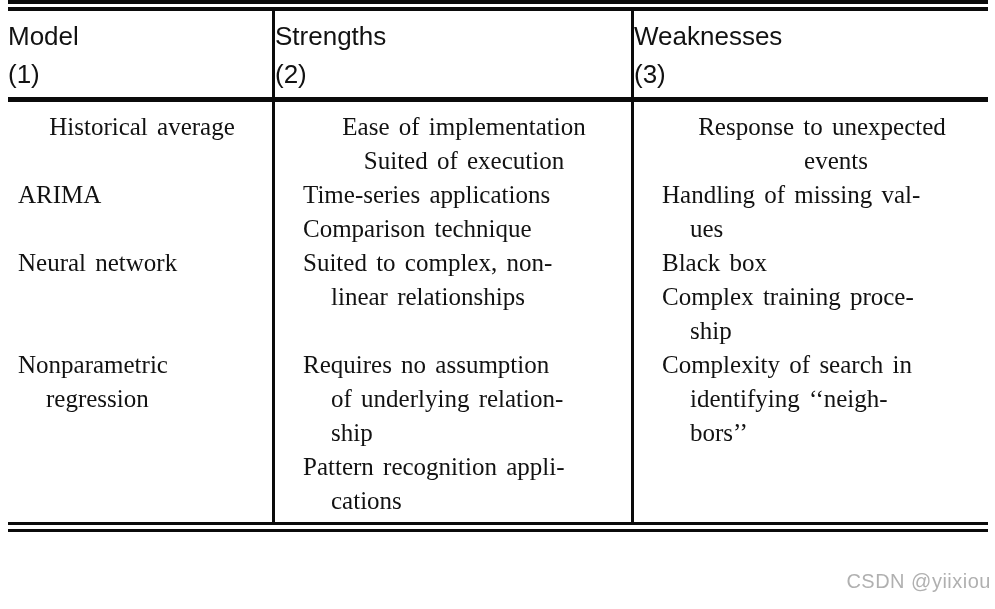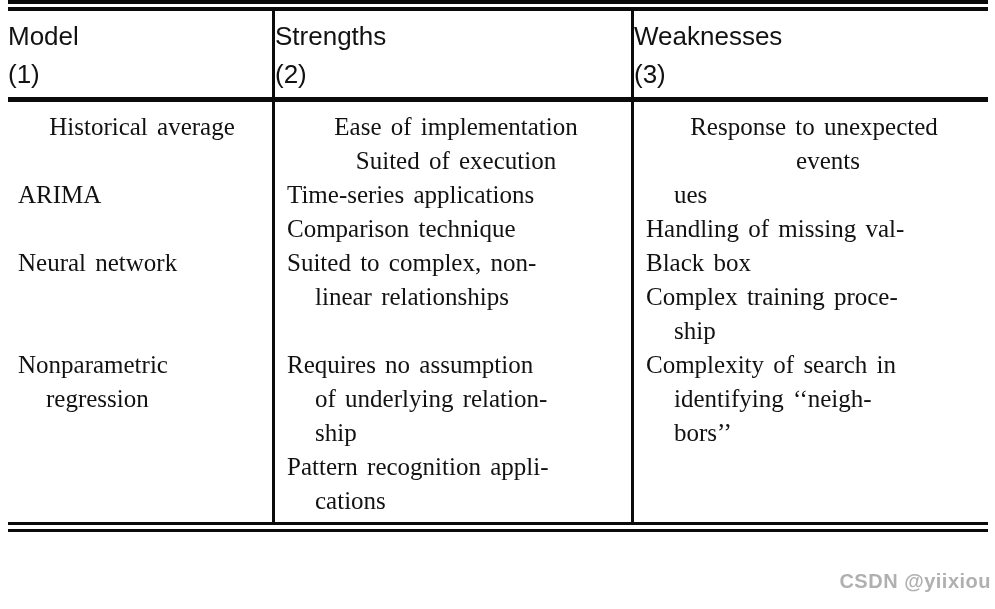--- a/index.html
+++ b/index.html
@@ -63,36 +63,35 @@
     font-size:25px;
     line-height:34px;
     word-spacing:3px;
   }
   .bcell{
     box-sizing:border-box;
     padding:0 6px 0 10px;
   }
   .bcell.b-left{
     border-left:3px solid var(--rule);
-    padding-left:12px;
+    padding-left:28px;
   }
   .bcell.first-row{padding-top:8px;text-align:center;}
   .bcell.last-row{padding-bottom:4px;}
   .line{white-space:nowrap;}
   .line.cont{padding-left:28px;}
   .watermark{
     position:absolute;
     top:570px;right:4px;
     font-family:"Liberation Sans", sans-serif;
     font-size:20px;
     color:var(--wm);
     opacity:0.9;
     z-index:5;
     letter-spacing:0.5px;
-    font-weight:bold;
   }
 </style>
 </head>
 <body>
 
 <div class="page">
 
 
   <div class="rule-double"></div>
 
@@ -126,22 +125,22 @@
         <div class="line cont">events</div>
       </div>
       <div class="bcell">
         <div class="line">ARIMA</div>
       </div>
       <div class="bcell b-left">
         <div class="line">Time-series applications</div>
         <div class="line">Comparison technique</div>
       </div>
       <div class="bcell b-left">
+        <div class="line">Handling of missing val-</div>
         <div class="line cont">ues</div>
-        <div class="line">Handling of missing val-</div>
       </div>
       <div class="bcell">
         <div class="line">Neural network</div>
       </div>
       <div class="bcell b-left">
         <div class="line">Suited to complex, non-</div>
         <div class="line cont">linear relationships</div>
       </div>
       <div class="bcell b-left">
         <div class="line">Black box</div>

